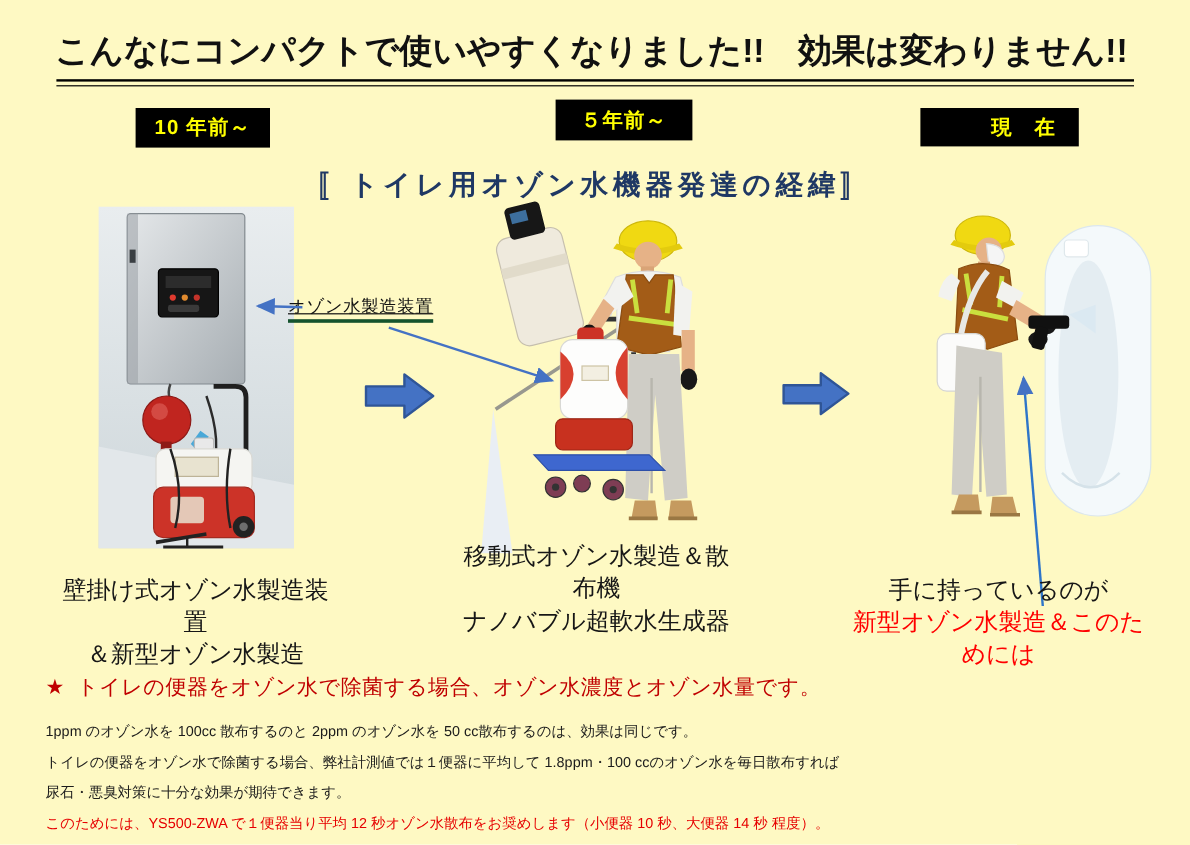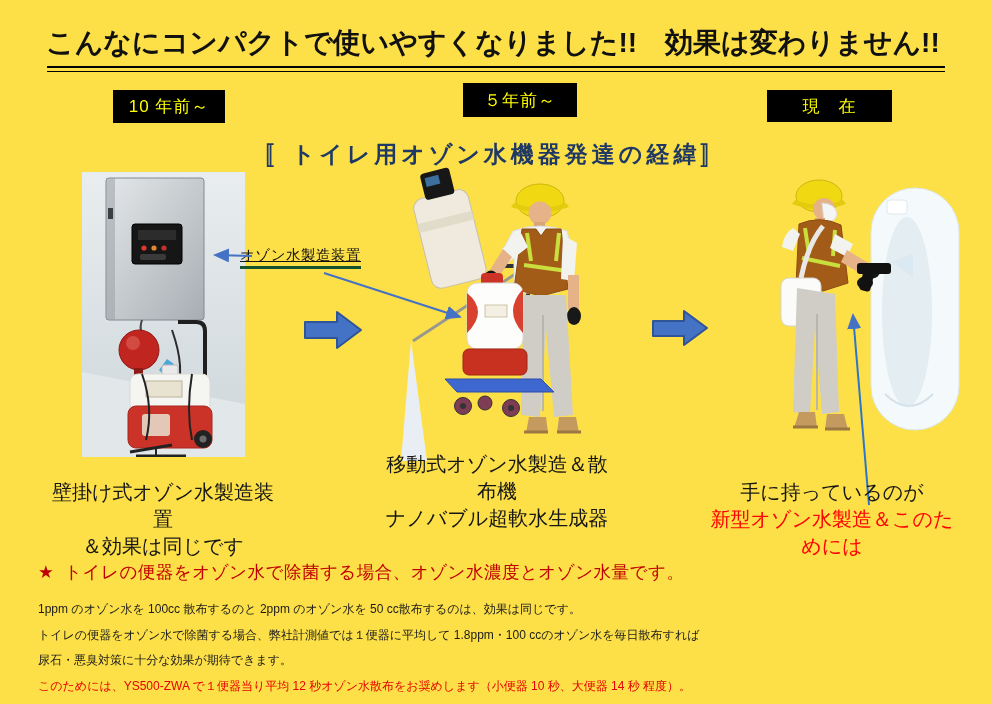--- a/index.html
+++ b/index.html
@@ -1,29 +1,29 @@
 <!DOCTYPE html>
 <html><head>
 <meta charset="utf-8">
 <style>
   html,body{margin:0;padding:0;background:#fff;}
-  .page{position:relative;width:992px;height:704px;background:#fde047;overflow:hidden;
+  .page{position:relative;width:992px;height:704px;background:#fef9c3;overflow:hidden;
         font-family:"Liberation Sans","DejaVu Sans",sans-serif;color:#1b1b1b;}
 
   .abs{position:absolute;}
 
   .title{left:46px;top:24px;width:902px;height:40px;font-size:28px;font-weight:600;
          color:#111;white-space:nowrap;letter-spacing:0px;}
   .title-rule{left:47px;top:66px;width:898px;height:3px;border-top:2px solid #000;border-bottom:1px solid #000;}
 
   .era-label{background:#000;color:#FFFF00;display:flex;align-items:center;justify-content:center;
-             font-size:17px;letter-spacing:1px;font-weight:400;}
+             font-size:17px;letter-spacing:1px;font-weight:700;}
   .era-1{left:113px;top:90px;width:112px;height:33px;}
   .era-2{left:437px;top:83px;width:114px;height:34px;margin-left:26px;}
-  .era-3{left:767px;top:90px;width:125px;height:32px;}
+  .era-3{left:767px;top:90px;width:92px;height:32px;padding-left:40px;}
 
   .subtitle{left:0;top:139px;width:992px;text-align:center;font-size:23px;font-weight:700;
             color:#1F3864;letter-spacing:4px;}
 
   .annotation{left:240px;top:246px;font-size:14.5px;color:#111;border-bottom:3px solid #14532d;
               padding-bottom:1px;letter-spacing:0.5px;text-decoration:underline;}
 
   .caption{font-size:20px;line-height:27px;color:#161616;}
   .cap-1{left:43px;top:479px;width:240px;text-align:center;}
   .cap-2{left:377px;top:451px;width:240px;text-align:center;}
@@ -187,21 +187,21 @@
     </defs>
     <path d="M252,256 L215,255" stroke="#4472C4" stroke-width="2" marker-end="url(#mArrow)"></path>
     <path d="M324,273 L460,317" stroke="#4472C4" stroke-width="2" marker-end="url(#mArrow)"></path>
     <path d="M869,505 L853,315" stroke="#2e75c9" stroke-width="2" marker-end="url(#mArrow)"></path>
     <polygon points="305,322 337,322 337,312 361,330 337,348 337,338 305,338" fill="#4472C4" stroke="#2F5597" stroke-width="2" stroke-linejoin="round"></polygon>
     <polygon points="653,321 684,321 684,311 707,328 684,345 684,336 653,336" fill="#4472C4" stroke="#2F5597" stroke-width="2" stroke-linejoin="round"></polygon>
   </svg>
 
   <div class="abs caption cap-1">
     <div>壁掛け式オゾン水製造装置</div>
-    <div>＆効果は同じです</div>
+    <div>＆新型オゾン水製造</div>
   </div>
   <div class="abs caption cap-2">
     <div>移動式オゾン水製造＆散布機</div>
     <div>ナノバブル超軟水生成器</div>
   </div>
   <div class="abs caption cap-3">
     <div>手に持っているのが</div>
     <div class="cap-red">新型オゾン水製造＆このためには</div>
   </div>
 

